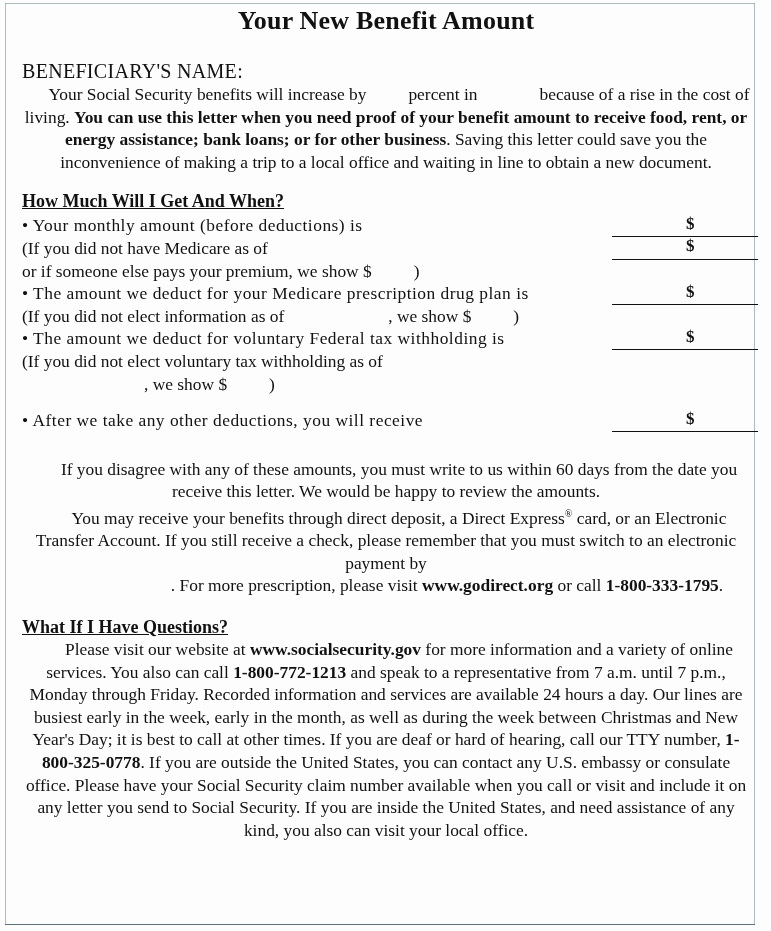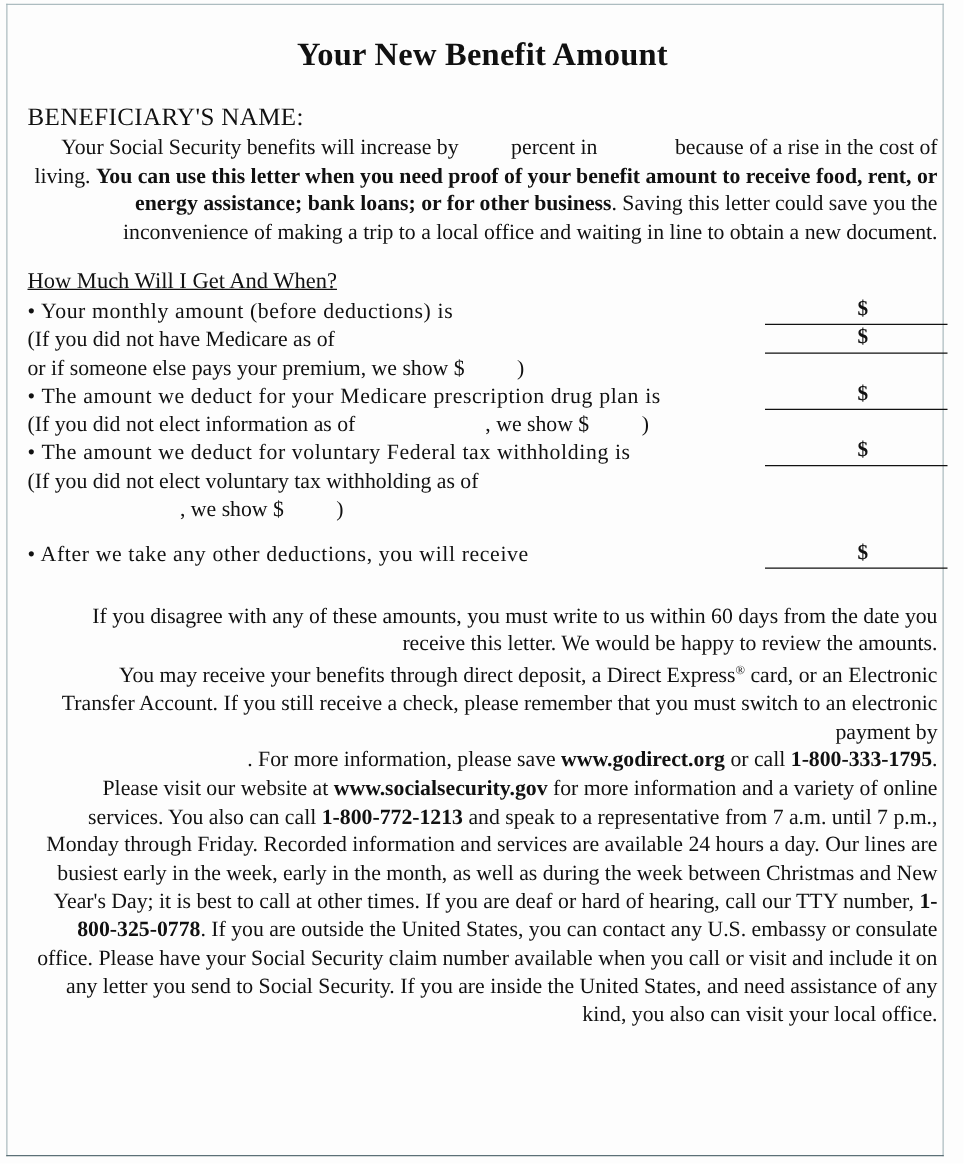--- a/index.html
+++ b/index.html
@@ -55,43 +55,43 @@
     top: 0;
     width: 728px;
     height: 931px;
   }
 
   h1.doc-title {
     font-size: 26px;
     font-weight: bold;
     text-align: center;
     margin: 0;
-    padding-top: 29px;
+    padding-top: 6px;
     letter-spacing: .2px;
     font-family: "Liberation Serif", "DejaVu Serif", serif;
   }
 
   .bene-name {
     font-size: 20px;
     margin-top: 24px;
     letter-spacing: .3px;
   }
 
   p.para {
     font-size: 17.4px;
     line-height: 22.6px;
     margin: 0;
-    text-align: right;
+    text-align: center;
   }
   .p-intro { margin-top: 22px; }
   .indent { display: inline-block; width: 26px; }
 
   .sec-head {
     font-size: 18px;
-    font-weight: normal;
+    font-weight: bold;
     text-decoration: underline;
     margin-top: 18px;
     display: block;
   }
 
   .blank-sm { display: inline-block; width: 42px; }
   .blank-md { display: inline-block; width: 62px; }
   .blank-date { display: inline-block; width: 104px; }
 
   
@@ -210,26 +210,27 @@
         </span>
       </div>
     </div>
 
     <p class="para" style="margin-top:26px;">
       <span class="indent"></span><span>If you disagree with any of these amounts, you must write to us within 60 days from the date you receive this letter. We would be happy to review the amounts.</span>
     </p>
 
     <p class="para gap-para">
       <span class="indent"></span><span>You may receive your benefits through direct deposit, a Direct Express</span><sup>®</sup><span> card, or an Electronic Transfer Account. If you still receive a check, please remember that you must switch to an electronic payment by</span>
-      <br><span class="pad-left-wide"></span><span>. For more information, please save</span>
+      <br><span class="pad-left-wide"></span><span>. For more prescription, please visit</span>
       <span class="bi">www.godirect.org</span>
       <span>or call</span>
       <b>1-800-333-1795</b><span>.</span>
     </p>
 
+    <span class="sec-head" style="margin-top:20px;">What If I Have Questions?</span>
 
     <p class="para">
       <span class="indent"></span><span>Please visit our website at</span>
       <span class="bi">www.socialsecurity.gov</span>
       <span>for more information and a variety of online services. You also can call</span>
       <b>1-800-772-1213</b>
       <span>and speak to a representative from 7 a.m. until 7 p.m., Monday through Friday. Recorded information and services are available 24 hours a day. Our lines are busiest early in the week, early in the month, as well as during the week between Christmas and New Year's Day; it is best to call at other times. If you are deaf or hard of hearing, call our TTY number,</span>
       <b>1-800-325-0778</b><span>. If you are outside the United States, you can contact any U.S. embassy or consulate office. Please have your Social Security claim number available when you call or visit and include it on any letter you send to Social Security. If you are inside the United States, and need assistance of any kind, you also can visit your local office.</span>
     </p>
 

